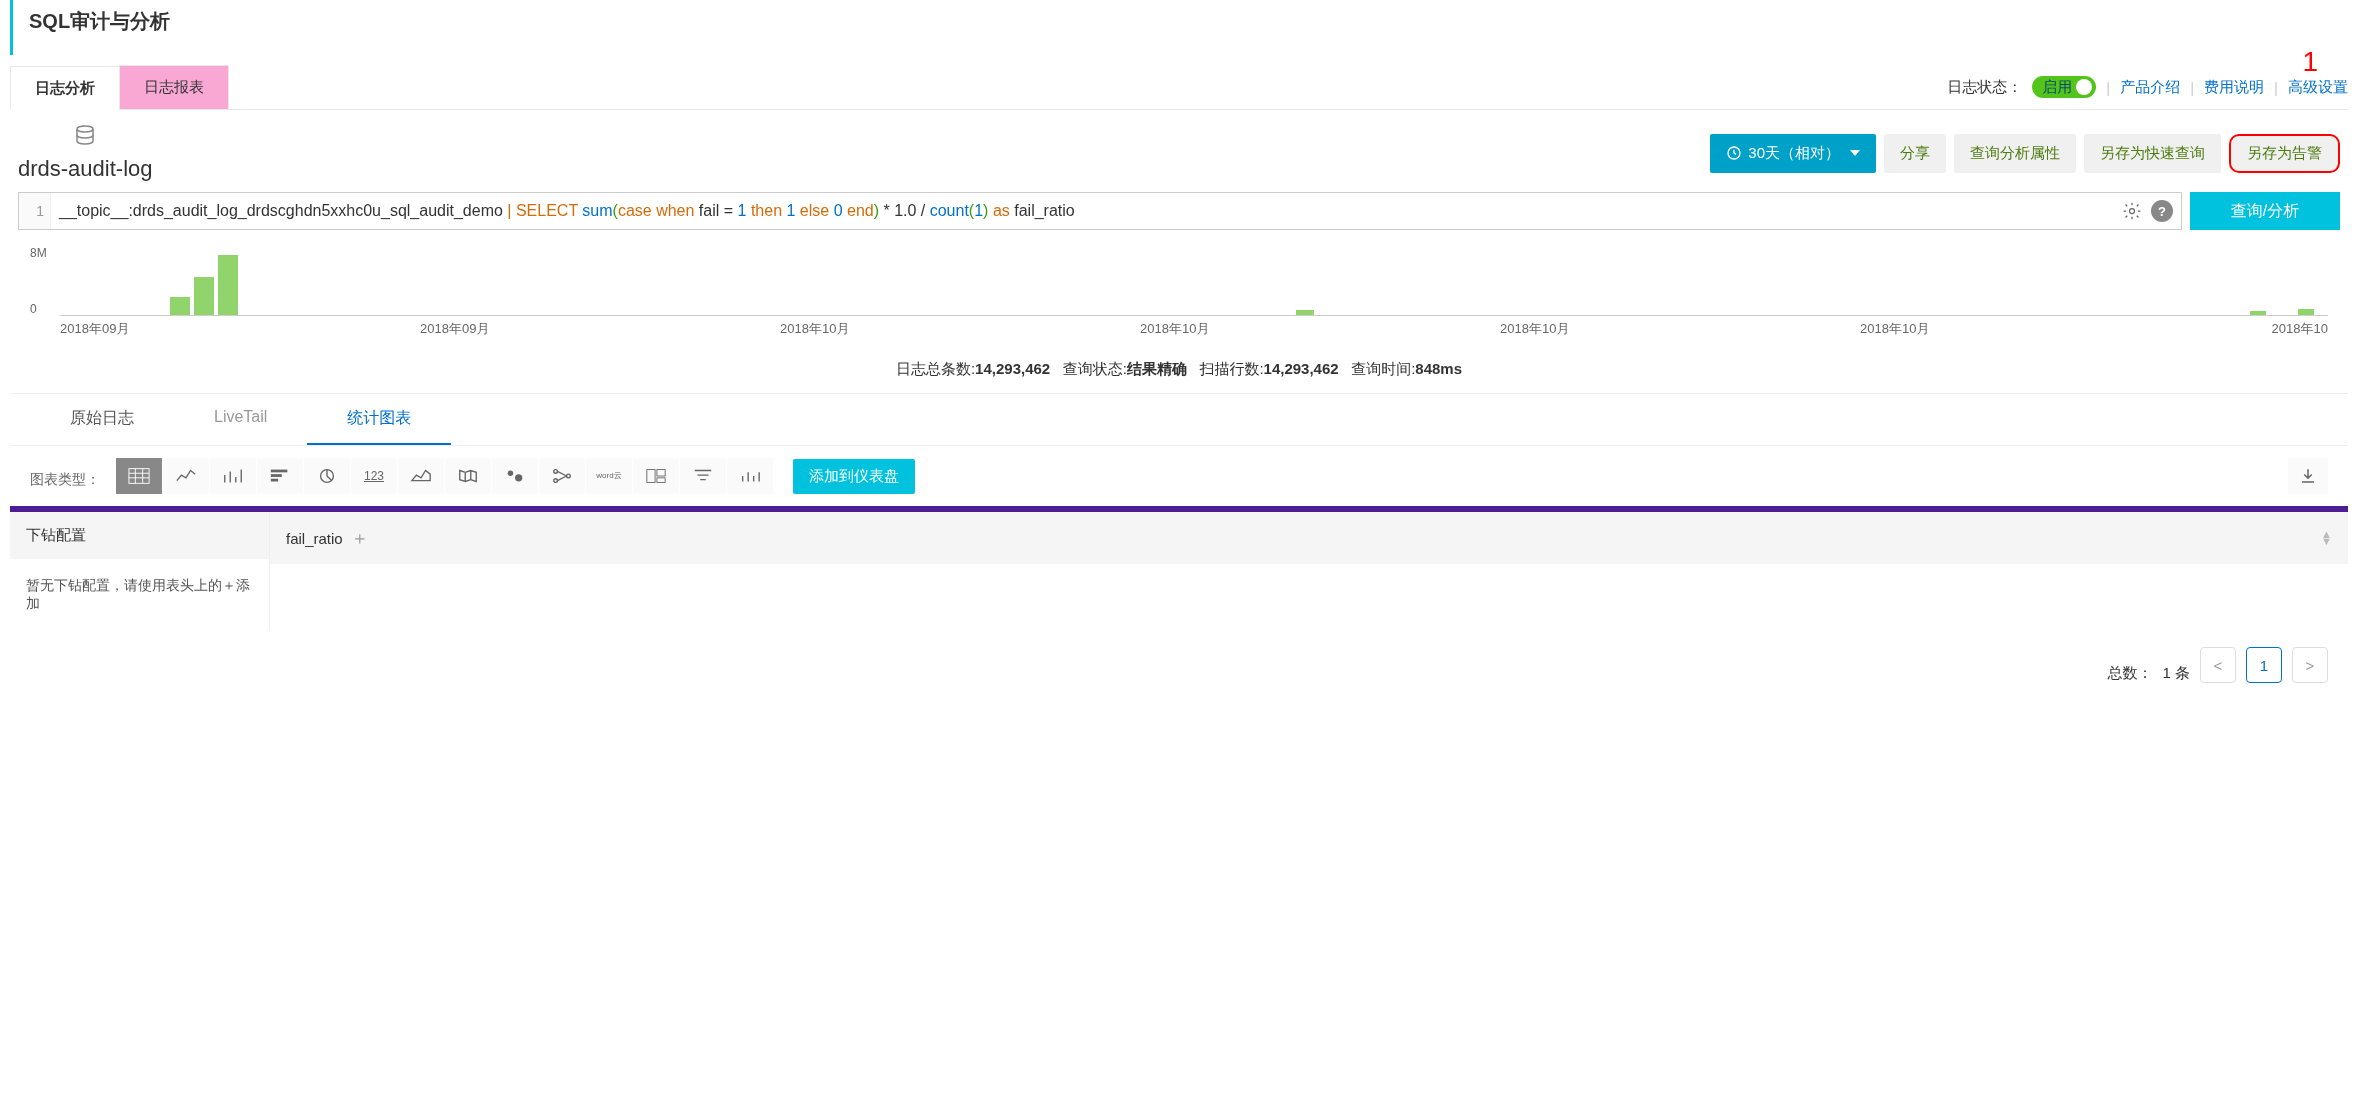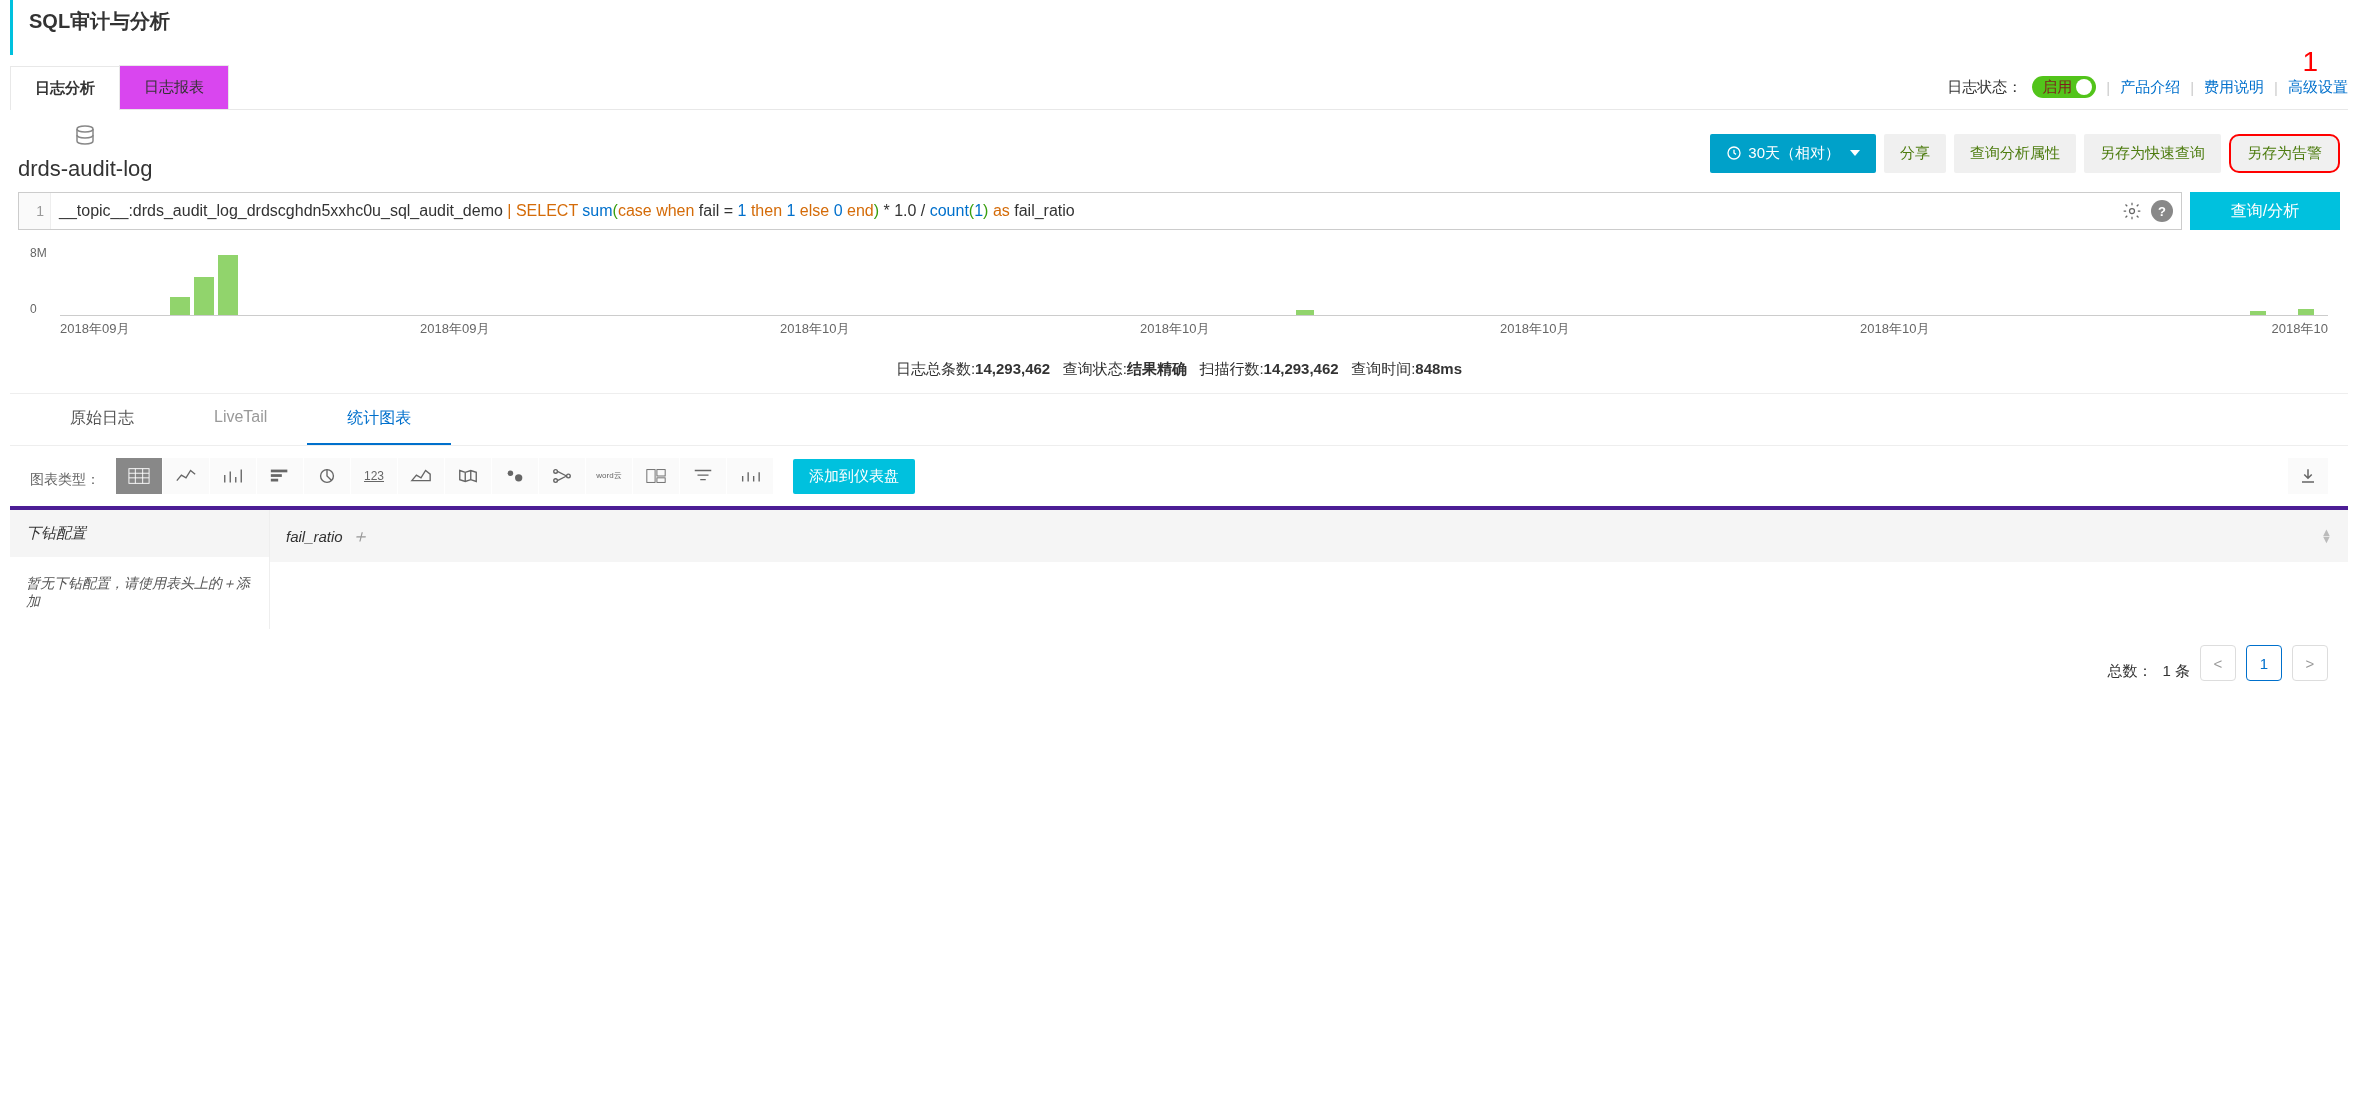--- a/index.html
+++ b/index.html
@@ -1,23 +1,23 @@
 <!DOCTYPE html>
 <html><head>
   <meta charset="utf-8">
   <style>
     * { box-sizing: border-box; margin: 0; padding: 0; }
     body { font-family: -apple-system, "Helvetica Neue", Arial, sans-serif; background: #fff; color: #333; font-size: 14px; }
     .page { padding: 0 10px; }
     .page-title { font-size: 20px; font-weight: 600; padding: 8px 0 20px 16px; border-left: 3px solid #00c1de; margin-bottom: 10px; }
     .tabs-row { display: flex; align-items: center; border-bottom: 1px solid #e8e8e8; }
-    .tab { padding: 12px 24px; border: 1px solid #e8e8e8; border-bottom: none; background: #d946ef; cursor: pointer; font-size: 15px; margin-right: -1px; }
+    .tab { padding: 12px 24px; border: 1px solid #e8e8e8; border-bottom: none; background: #f9a8d4; cursor: pointer; font-size: 15px; margin-right: -1px; }
     .tab.active { background: #fff; font-weight: 600; position: relative; top: 1px; }
     .top-right { margin-left: auto; display: flex; align-items: center; gap: 10px; font-size: 15px; position: relative; }
-    .toggle { display: inline-flex; align-items: center; background: #52c41a; color: #7f1d1d; border-radius: 12px; padding: 2px 4px 2px 10px; height: 22px; }
+    .toggle { display: inline-flex; align-items: center; background: #52c41a; color: #0c4a6e; border-radius: 12px; padding: 2px 4px 2px 10px; height: 22px; }
     .toggle-knob { width: 16px; height: 16px; background: #fff; border-radius: 50%; margin-left: 4px; }
     .link { color: #0070cc; text-decoration: none; cursor: pointer; }
     .sep { color: #ccc; }
     .annot { position: absolute; top: -30px; right: 30px; color: #ff0000; font-size: 28px; font-weight: 400; }
     .toolbar { display: flex; align-items: center; padding: 14px 8px 10px; gap: 10px; }
     .log-title { display: flex; align-items: center; gap: 8px; font-size: 22px; color: #333; flex-direction: column; }
     .toolbar-right { margin-left: auto; display: flex; gap: 8px; }
     .btn { padding: 8px 16px; border: none; background: #f0f0f0; color: #4d7c0f; cursor: pointer; font-size: 15px; border-radius: 2px; white-space: nowrap; }
     .btn-blue { background: #00a1c9; color: #fff; display: flex; align-items: center; gap: 6px; }
     .btn-cyan { background: #00c1de; color: #fff; }
@@ -48,21 +48,21 @@
     .subtab.active { color: #0070cc; border-bottom-color: #0070cc; }
     .subtab.darker { color: #555; }
     .chart-type-row { display: flex; align-items: center; padding: 12px 20px; gap: 8px; }
     .ct-label { font-size: 14px; color: #666; margin-right: 8px; margin-top: 8px; }
     .ct-icons { display: flex; gap: 1px; }
     .ct-icon { width: 46px; height: 36px; background: #fafafa; display: flex; align-items: center; justify-content: center; cursor: pointer; color: #666; }
     .ct-icon.sel { background: #888; color: #fff; }
     .ct-icon svg { width: 22px; height: 18px; }
     .add-dash { margin-left: 12px; }
     .download { margin-left: auto; width: 40px; height: 36px; display: flex; align-items: center; justify-content: center; background: #fafafa; cursor: pointer; }
-    .result-table { display: flex; border-top: 4px solid #4c1d95; font-style: italic; }
+    .result-table { display: flex; border-top: 6px solid #4c1d95; }
     .rt-left { width: 260px; border-right: 1px solid #eee; }
     .rt-head { background: #f5f5f5; padding: 14px 16px; font-size: 15px; font-weight: 500; display: flex; align-items: center; }
     .rt-cell { padding: 18px 16px; font-size: 14px; color: #555; }
     .plus { margin-left: 8px; color: #999; font-size: 18px; cursor: pointer; }
     .sort-icon { margin-left: auto; color: #bbb; font-size: 11px; display: flex; flex-direction: column; line-height: 7px; }
     .pager-row { display: flex; align-items: flex-end; justify-content: flex-end; padding: 16px 20px; gap: 10px; font-size: 15px; }
     .pg-btn { width: 36px; height: 36px; border: 1px solid #ddd; background: #fff; display: flex; align-items: center; justify-content: center; cursor: pointer; border-radius: 4px; color: #999; }
     .pg-btn.active { border-color: #0070cc; color: #0070cc; }
     .rt-right { flex: 1; }
   </style>

